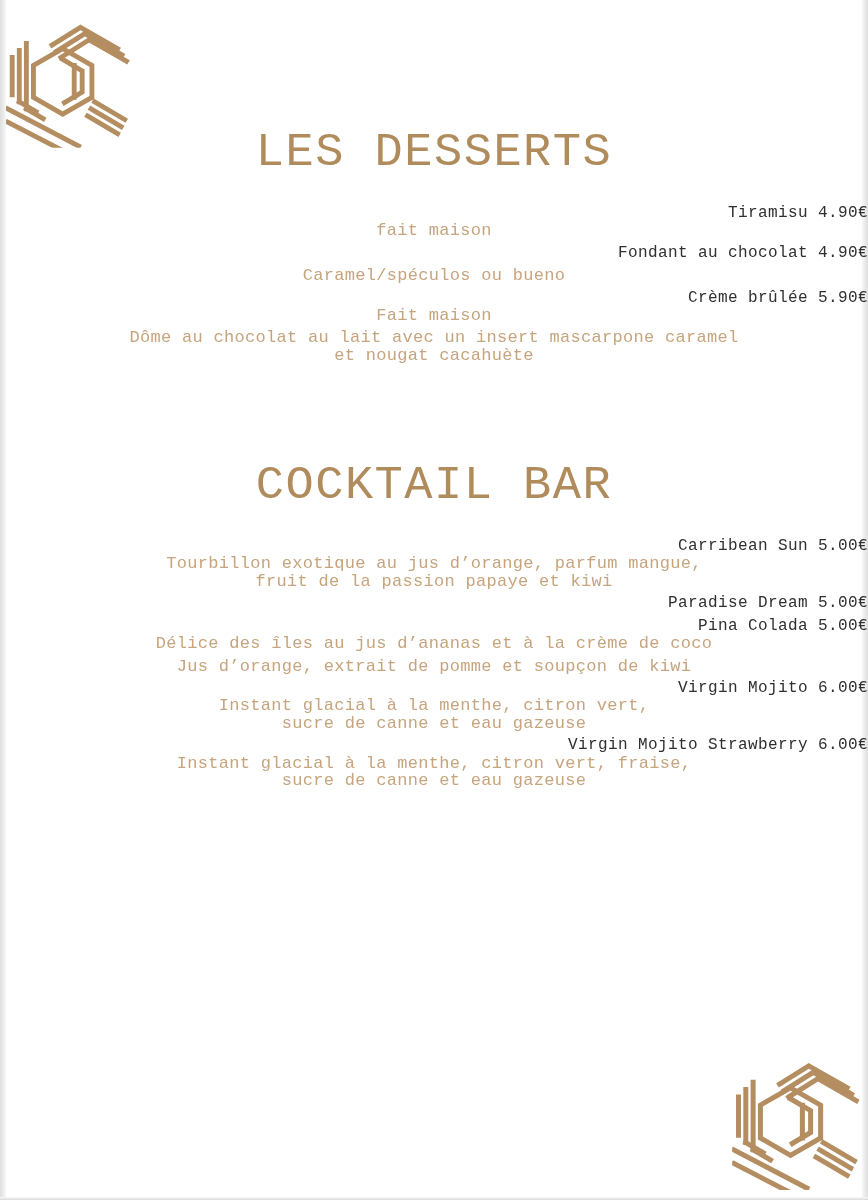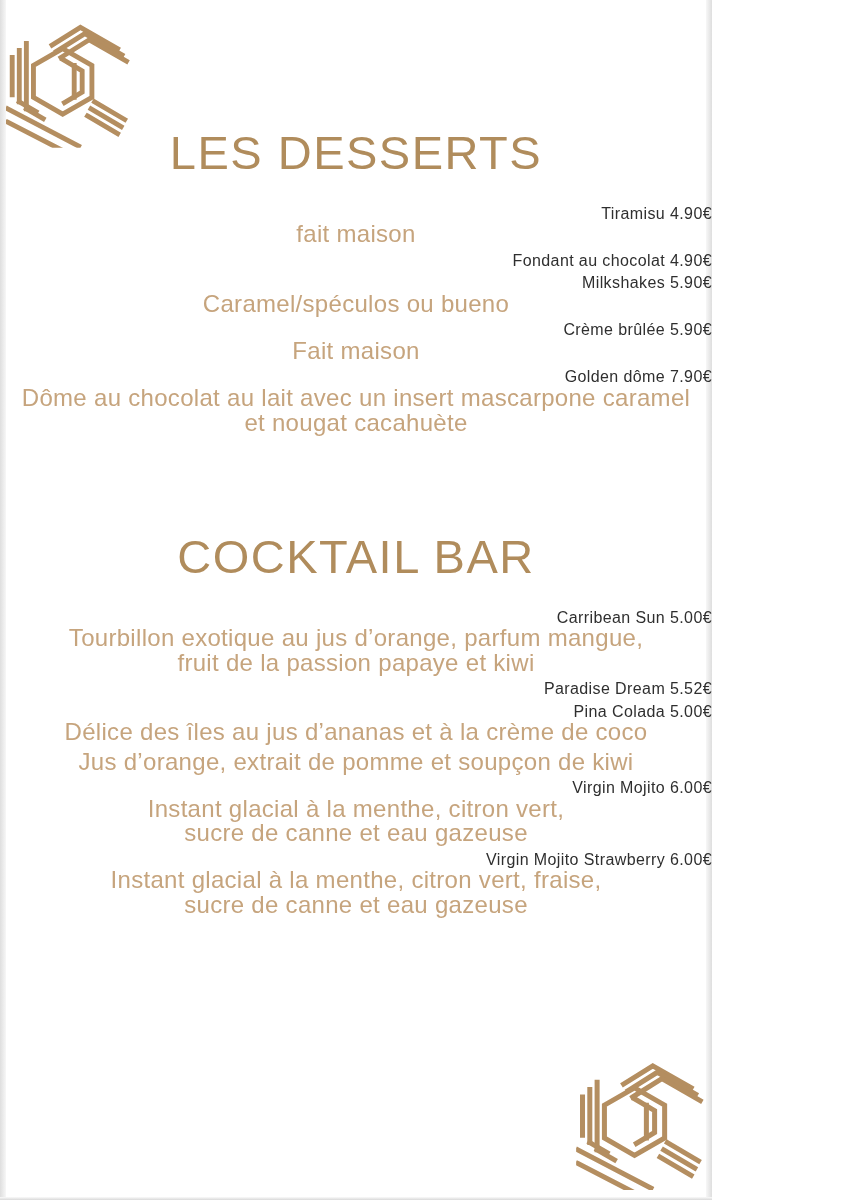--- a/index.html
+++ b/index.html
@@ -6,24 +6,24 @@
     --accent:#b08c5c;
     --item_name:#2f2f2f;
     --description:#c6a47d;
     --logo:#b48e60;
     --page_bg:#ffffff;
   }
   *{margin:0;padding:0;box-sizing:border-box;}
   html,body{background:#fff;}
   .screen{
     position:relative;
-    width:712px;height:1200px;
+    width:868px;height:1200px;
     background:var(--page_bg);
     overflow:hidden;
-    font-family:Liberation Sans, sans-serif;
+    font-family:Liberation Mono, monospace;
   }
   .edge-left{position:absolute;left:0;top:0;width:6px;height:100%;
     background:linear-gradient(to right,#dedede,#f7f7f7);}
   .edge-right{position:absolute;right:0;top:0;width:6px;height:100%;
     background:linear-gradient(to left,#dedede,#f7f7f7);}
   .edge-bottom{position:absolute;left:0;bottom:0;width:100%;height:3px;
     background:linear-gradient(to top,#d9d9d9,#fafafa);}
   .brand-logo{
     position:absolute;
     color:var(--logo);
@@ -47,21 +47,21 @@
   .items{margin-top:26px;}
   .menu-item{margin-bottom:5px;}
   .item-name{
     font-size:16px;
     color:var(--item_name);
     line-height:1.1;
     letter-spacing:0.4px;
     text-align:right;
   }
   .item-desc{
-    font-size:24px;
+    font-size:17px;
     color:var(--description);
     line-height:1.02;
     letter-spacing:0.3px;
     white-space:pre-line;
   }
 </style>
 </head>
 <body>
 
 <svg width="0" height="0" style="position:absolute" aria-hidden="true">
@@ -112,48 +112,46 @@
   <div class="menu-item">
     <div class="item-name">Tiramisu 4.90€</div>
     <div class="item-desc">fait maison</div>
   </div>
 
   <div class="menu-item">
     <div class="item-name">Fondant au chocolat 4.90€</div>
   </div>
 
   <div class="menu-item">
-    <div class="item-name">Milkshakes 5.90€</div>
     <div class="item-desc">Caramel/spéculos ou bueno</div>
   </div>
 
   <div class="menu-item">
     <div class="item-name">Crème brûlée 5.90€</div>
     <div class="item-desc">Fait maison</div>
   </div>
 
   <div class="menu-item">
-    <div class="item-name">Golden dôme 7.90€</div>
     <div class="item-desc">Dôme au chocolat au lait avec un insert mascarpone caramel
 et nougat cacahuète</div>
   </div>
 </div>
   </section>
 
   <section class="menu-section second">
     <h1 class="section-title">COCKTAIL BAR</h1>
     <div class="items">
   <div class="menu-item">
     <div class="item-name">Carribean Sun 5.00€</div>
     <div class="item-desc">Tourbillon exotique au jus d’orange, parfum mangue,
 fruit de la passion papaye et kiwi</div>
   </div>
 
   <div class="menu-item">
-    <div class="item-name">Paradise Dream 5.52€</div>
+    <div class="item-name">Paradise Dream 5.00€</div>
   </div>
 
   <div class="menu-item">
     <div class="item-name">Pina Colada 5.00€</div>
     <div class="item-desc">Délice des îles au jus d’ananas et à la crème de coco</div>
   </div>
 
   <div class="menu-item">
     <div class="item-desc">Jus d’orange, extrait de pomme et soupçon de kiwi</div>
   </div>

